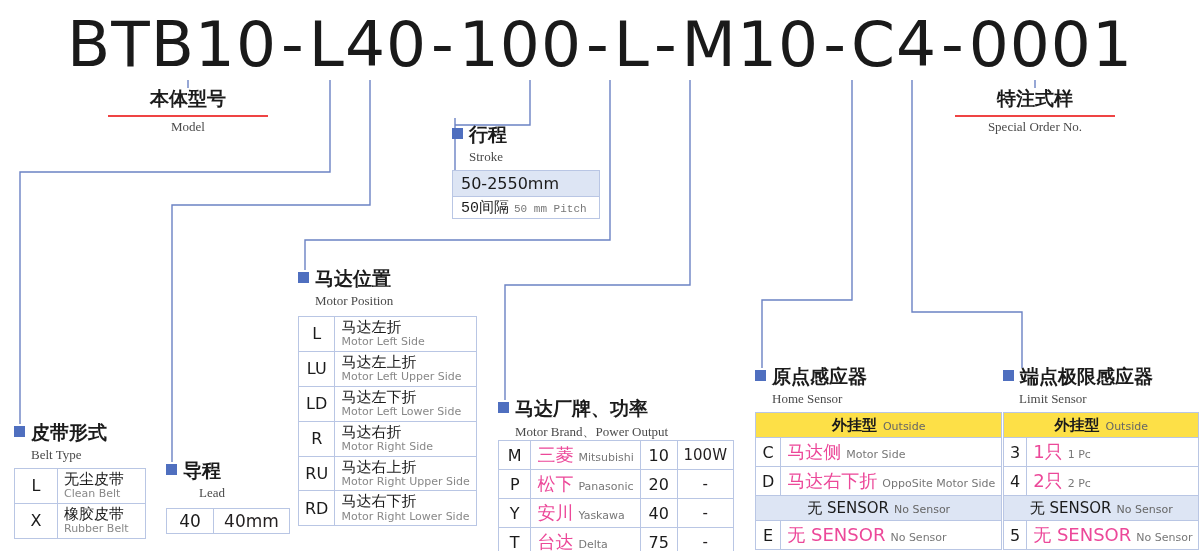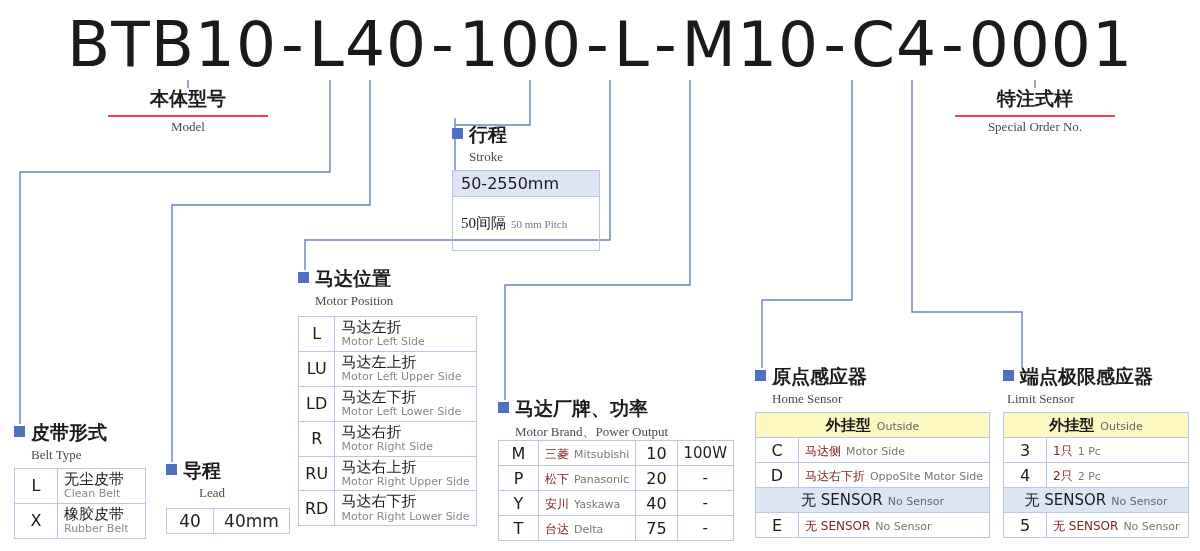--- a/index.html
+++ b/index.html
@@ -58,44 +58,44 @@
   }
   table.tbl td{
     border:1px solid #b9c6e4;
     padding:2px 6px;
     vertical-align:middle;
     white-space:nowrap;
   }
   td.key{
     text-align:center;font-size:16px;color:#1b1b1b;width:30px;
   }
-  td.val .cn{font-size:12px;color:#7f1d1d;display:inline;}
+  td.val .cn{font-size:18px;color:#ec4899;display:inline;}
   td.val .en{font-size:11px;color:#777;display:inline;margin-left:5px;}
   td.val .cn2{font-size:15px;color:#1b1b1b;display:block;line-height:1.15;}
   td.val .en2{font-size:11px;color:#888;display:block;line-height:1.15;}
   tr.hdr td{
-    background:#fef9c3;text-align:center;
+    background:#fde047;text-align:center;
   }
   tr.hdr .cn{font-size:15px;font-weight:bold;color:#1b1b1b;}
   tr.hdr .en{font-size:11px;color:#666;margin-left:6px;}
   tr.sub td{background:#dde5f4;text-align:center;}
   tr.sub .cn{font-size:15px;color:#1b1b1b;}
   tr.sub .en{font-size:11px;color:#666;margin-left:5px;}
 
   
   .stroke-box{position:absolute;}
   .stroke-range{
     background:#dde5f4;border:1px solid #b9c6e4;
     font-size:16px;padding:3px 8px;width:130px;
     font-family:"DejaVu Sans", sans-serif;color:#1b1b1b;
   }
   .stroke-pitch{
     border:1px solid #b9c6e4;border-top:none;
-    font-size:15px;padding:17px 8px;width:130px;
-    font-family:Liberation Serif, serif;color:#1b1b1b;
+    font-size:15px;padding:1px 8px;width:130px;
+    font-family:Liberation Mono, monospace;color:#1b1b1b;
   }
   .stroke-pitch .en{font-size:11px;color:#777;margin-left:5px;}
 
   
   .lead-tbl td.key{width:34px;}
 </style>
 </head>
 <body>
 
 <div class="canvas">
@@ -313,21 +313,21 @@
       <td class="key">E</td>
       <td class="val">
         <span class="cn">无 SENSOR</span><span class="en">No Sensor</span>
       </td>
     </tr>
   </tbody>
     </table>
 
   <div class="grp" style="left:1003px;top:364px;">
     <div><span class="sq"></span><span class="cn">端点极限感应器</span></div>
-    <div class="en" style="margin-left:4px;">Limit Sensor</div>
+    <div class="en" style="margin-left:16px;">Limit Sensor</div>
   </div>
   <table class="tbl" style="position:absolute;left:1003px;top:412px;width:186px;">
     <tbody>
         <tr class="hdr">
       <td colspan="2">
         <span class="cn">外挂型</span><span class="en">Outside</span>
       </td>
     </tr>
     <tr>
       <td class="key">3</td>

